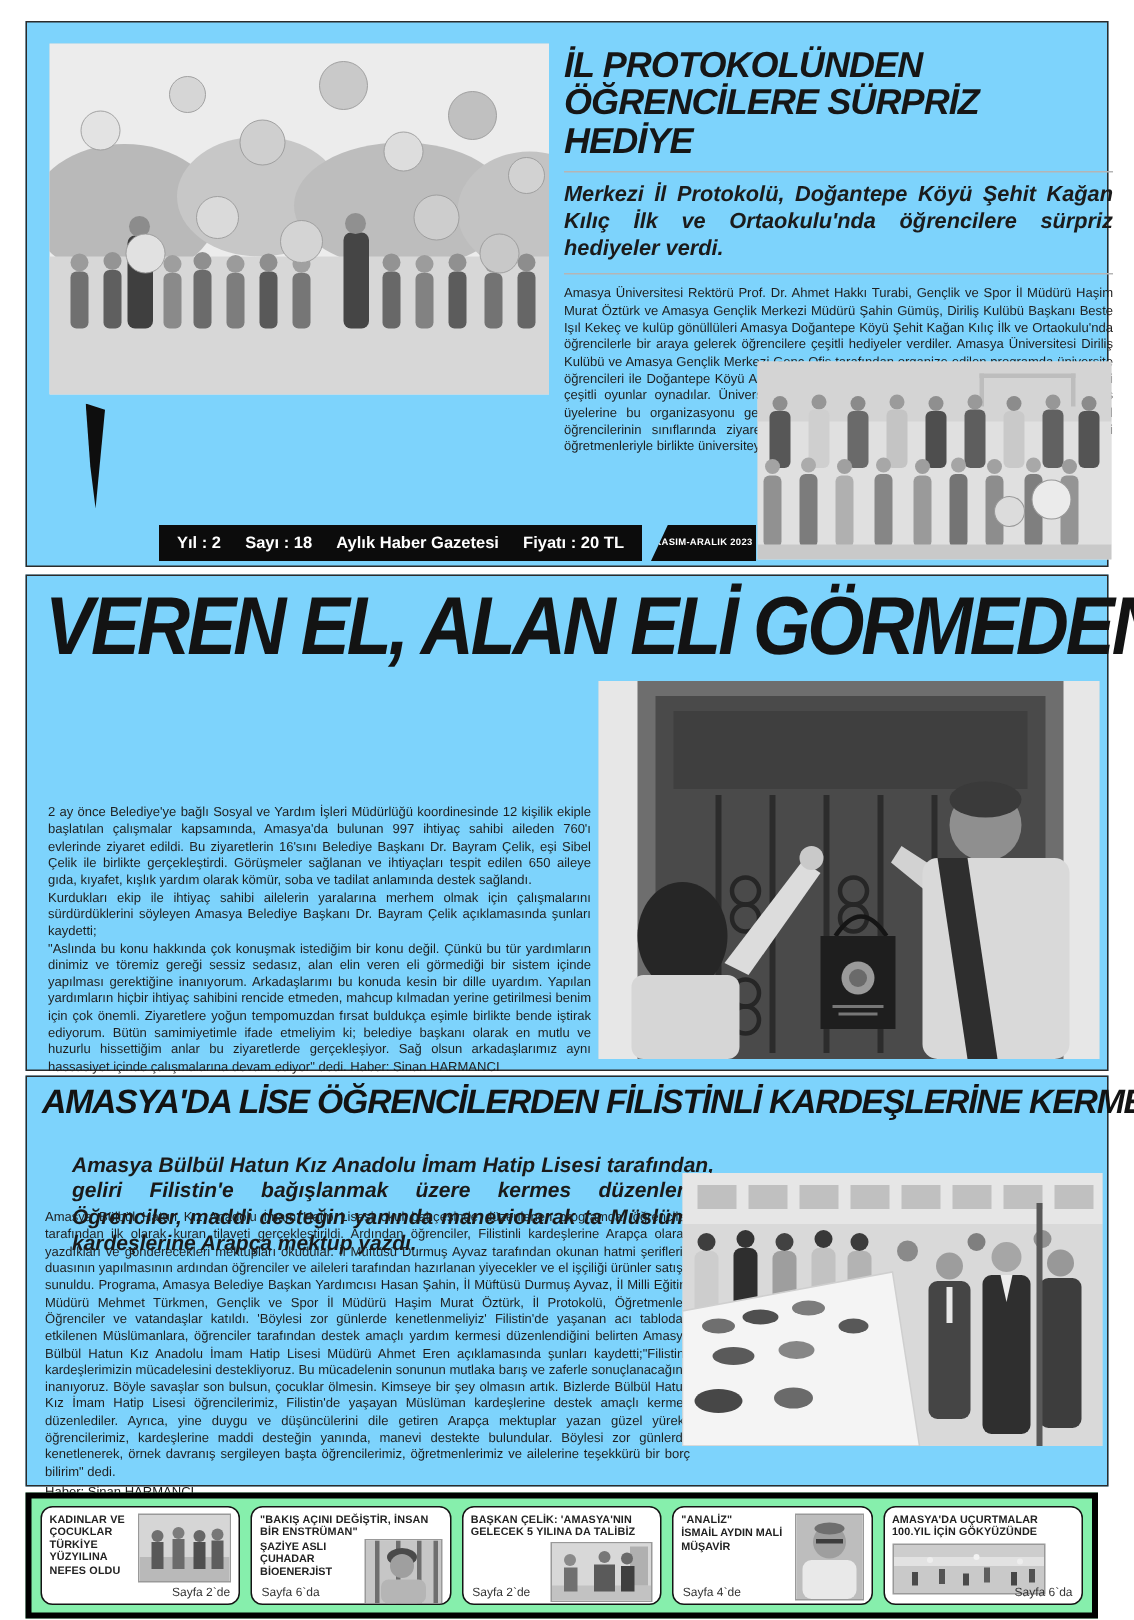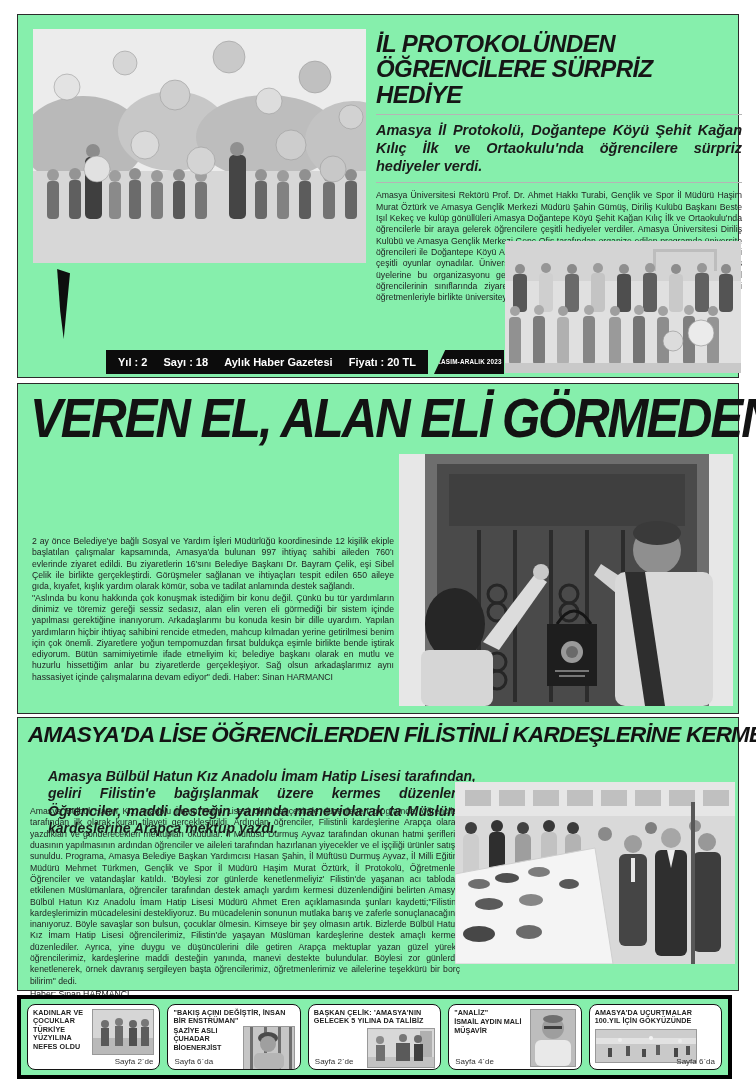--- a/index.html
+++ b/index.html
@@ -1,18 +1,18 @@
 <!DOCTYPE html>
 <html><head>
 <meta charset="utf-8">
 <style>
   html,body{margin:0;padding:0;background:#fff;}
   .page{position:relative;width:756px;height:1080px;background:#fff;overflow:hidden;
         font-family:"Liberation Sans",sans-serif;color:#151515;}
-  .sec{position:absolute;border:1px solid #2b2b2b;background:#86efac;box-sizing:border-box;}
+  .sec{position:absolute;border:1px solid #2b2b2b;background:#7dd3fc;box-sizing:border-box;}
   #sec1{left:17px;top:14px;width:722px;height:364px;}
   #sec2{left:17px;top:383px;width:722px;height:331px;}
   #sec3{left:17px;top:717px;width:722px;height:274px;}
   #strip{left:17px;top:995px;width:715px;height:84px;border:4px solid #000;
          display:flex;gap:7px;padding:5px 6px;box-sizing:border-box;position:absolute;background:#86efac;}
   .abs{position:absolute;}
   .photo{display:block;background:#ddd;}
   .photo svg{display:block;width:100%;height:100%;}
   
   #a1col{left:358px;top:16px;width:366px;}
@@ -109,21 +109,21 @@
             <circle cx="300" cy="140" r="13" fill="#c8c8c8"></circle>
         </g>
       </svg>
     </div>
 
     <div class="abs" id="wedge"></div>
 
     <div class="abs" id="a1col">
       <h1 class="h1a">İL PROTOKOLÜNDEN ÖĞRENCİLERE SÜRPRİZ HEDİYE</h1>
       <hr class="rule">
-      <p class="lede">Amasya İl Protokolü, Doğantepe Köyü Şehit Kağan Kılıç İlk ve Ortaokulu'nda öğrencilere sürpriz hediyeler verdi.</p>
+      <p class="lede">Merkezi İl Protokolü, Doğantepe Köyü Şehit Kağan Kılıç İlk ve Ortaokulu'nda öğrencilere sürpriz hediyeler verdi.</p>
       <hr class="rule">
       <p class="body">Amasya Üniversitesi Rektörü Prof. Dr. Ahmet Hakkı Turabi, Gençlik ve Spor İl Müdürü Haşim Murat Öztürk ve Amasya Gençlik Merkezi Müdürü Şahin Gümüş, Diriliş Kulübü Başkanı Beste Işıl Kekeç ve kulüp gönüllüleri Amasya Doğantepe Köyü Şehit Kağan Kılıç İlk ve Ortaokulu'nda öğrencilerle bir araya gelerek öğrencilere çeşitli hediyeler verdiler. Amasya Üniversitesi Diriliş Kulübü ve Amasya Gençlik Merkezi Genç Ofis tarafından organize edilen programda üniversite öğrencileri ile Doğantepe Köyü Amasya Doğantepe Şehit Kağan Kılıç İlk/Ortaokulu öğrencileri çeşitli oyunlar oynadılar. Üniversite Diriliş Kulübü ve Amasya Gençlik Merkezi Genç Ofis üyelerine bu organizasyonu gerçekleştirdikleri için teşekkür eden Rektör Turabi; ilkokul öğrencilerinin sınıflarında ziyaret ederek çeşitli hediyeler verdi ve buradaki öğrencileri öğretmenleriyle birlikte üniversiteye davet etti. Haber: Sinan HARMANCI</p>
     </div>
 
     <div class="abs photo" style="left:487px;top:226px;width:236px;height:132px;">
       <svg viewBox="0 0 236 132" preserveAspectRatio="none">
         <rect width="236" height="132" fill="#e0e0e0"></rect>
         <rect width="236" height="40" fill="#d4d4d4"></rect>
         <rect x="148" y="8" width="64" height="3" fill="#bdbdbd"></rect>
         <rect x="148" y="8" width="3" height="22" fill="#bdbdbd"></rect>
@@ -185,20 +185,21 @@
     </div>
     <div class="abs" id="badge">KASIM-ARALIK 2023</div>
   </div>
 
   <div class="sec" id="sec2">
     <div class="abs" style="left:12px;top:8px;width:700px;height:58px;overflow:visible;">
       <h2 class="h-xl">VEREN EL, ALAN ELİ GÖRMEDEN</h2>
     </div>
     <div class="abs" style="left:14px;top:152px;width:362px;">
       <p class="body">2 ay önce Belediye'ye bağlı Sosyal ve Yardım İşleri Müdürlüğü koordinesinde 12 kişilik ekiple başlatılan çalışmalar kapsamında, Amasya'da bulunan 997 ihtiyaç sahibi aileden 760'ı evlerinde ziyaret edildi. Bu ziyaretlerin 16'sını Belediye Başkanı Dr. Bayram Çelik, eşi Sibel Çelik ile birlikte gerçekleştirdi. Görüşmeler sağlanan ve ihtiyaçları tespit edilen 650 aileye gıda, kıyafet, kışlık yardım olarak kömür, soba ve tadilat anlamında destek sağlandı.</p>
+      <p class="body">Kurdukları ekip ile ihtiyaç sahibi ailelerin yaralarına merhem olmak için çalışmalarını sürdürdüklerini söyleyen Amasya Belediye Başkanı Dr. Bayram Çelik açıklamasında şunları kaydetti;</p>
       <p class="body">"Aslında bu konu hakkında çok konuşmak istediğim bir konu değil. Çünkü bu tür yardımların dinimiz ve töremiz gereği sessiz sedasız, alan elin veren eli görmediği bir sistem içinde yapılması gerektiğine inanıyorum. Arkadaşlarımı bu konuda kesin bir dille uyardım. Yapılan yardımların hiçbir ihtiyaç sahibini rencide etmeden, mahcup kılmadan yerine getirilmesi benim için çok önemli. Ziyaretlere yoğun tempomuzdan fırsat buldukça eşimle birlikte bende iştirak ediyorum. Bütün samimiyetimle ifade etmeliyim ki; belediye başkanı olarak en mutlu ve huzurlu hissettiğim anlar bu ziyaretlerde gerçekleşiyor. Sağ olsun arkadaşlarımız aynı hassasiyet içinde çalışmalarına devam ediyor" dedi. Haber: Sinan HARMANCI</p>
     </div>
 
     <div class="abs photo" style="left:381px;top:70px;width:334px;height:252px;">
       <svg viewBox="0 0 334 252" preserveAspectRatio="none">
         <rect width="334" height="252" fill="#e7e7e7"></rect>
         <rect x="26" width="284" height="252" fill="#6e6e6e"></rect>
         <rect x="38" y="10" width="260" height="242" fill="#4a4a4a"></rect>
         <rect x="50" y="20" width="236" height="52" fill="#3f3f3f"></rect>
         <g stroke="#2c2c2c" stroke-width="4">

